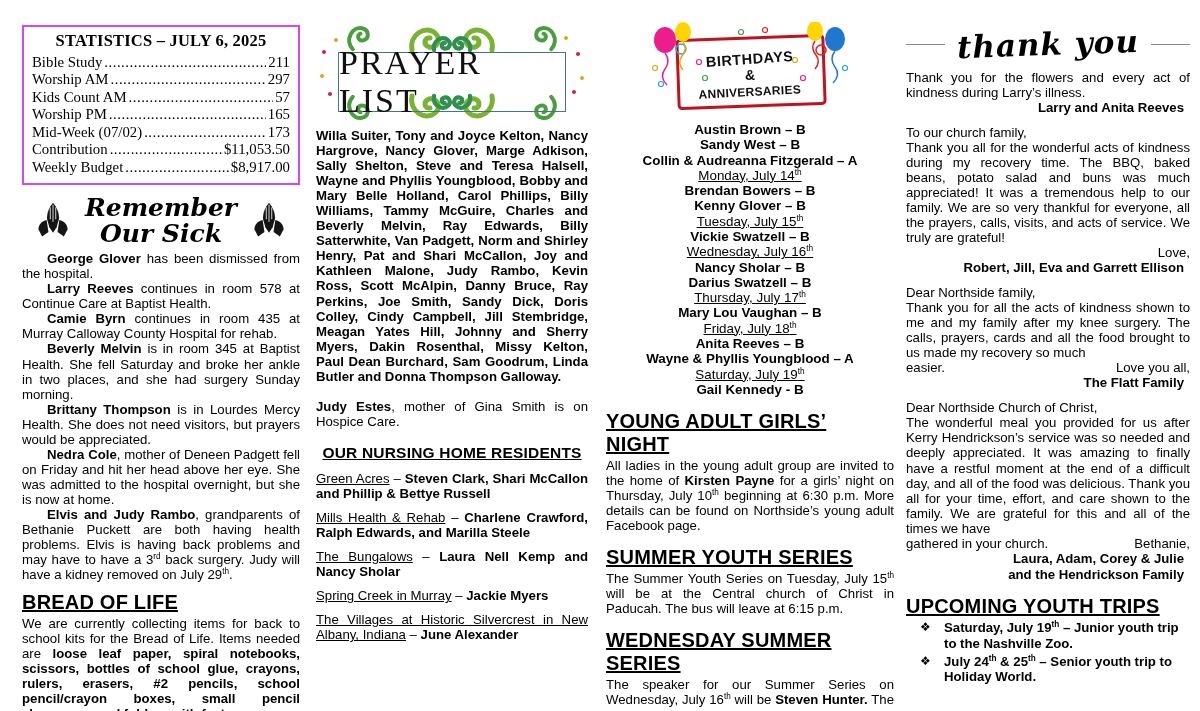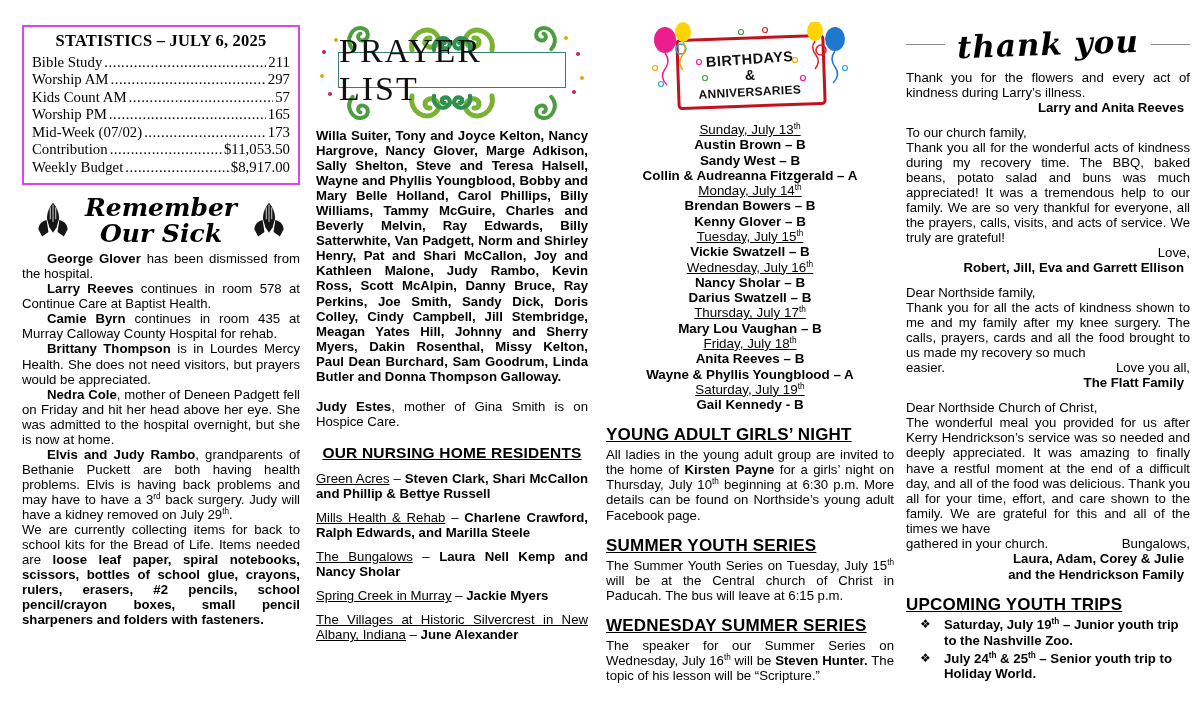--- a/index.html
+++ b/index.html
@@ -24,25 +24,25 @@
   .dots{flex:1;overflow:hidden;white-space:nowrap;margin:0 2px;}
   .dots::after{content:"....................................................................................";letter-spacing:0.5px;}
 
   
   .sick-head{display:flex;align-items:center;justify-content:center;gap:12px;margin:10px 0 5px 0;}
   .script{font-family:"DejaVu Serif",serif;font-style:italic;font-weight:bold;}
   .sick-title{text-align:center;font-size:25px;line-height:1.02;}
   .hands svg{display:block;}
   .flip{transform:scaleX(-1);}
   .indent{text-indent:25px;}
-  .h-left{font-size:17px;font-weight:bold;text-decoration:underline;margin:9px 0 2px 0;letter-spacing:0.2px;}
+  .h-left{font-size:20px;font-weight:bold;text-decoration:underline;margin:9px 0 2px 0;letter-spacing:0.2px;}
 
   
   .plist-head{position:relative;height:98px;margin-bottom:6px;}
-  .plist-box{position:absolute;left:22px;right:22px;top:28px;height:36px;
+  .plist-box{position:absolute;left:22px;right:22px;top:28px;height:60px;
              border:1.5px solid #3f7d74;display:flex;align-items:center;justify-content:center;
              font-family:"Liberation Serif",serif;font-size:34px;letter-spacing:2px;color:#111;background:transparent;}
   .names{font-weight:bold;}
   .estes{margin-top:15px;}
   .h-center{font-size:15.5px;font-weight:bold;text-decoration:underline;text-align:center;margin:15px 0 4px 0;letter-spacing:0.2px;}
   .nentry{margin-top:9px;}
 
   
   .banner-wrap{width:210px;margin:0 auto 4px auto;}
   .bdate,.bname{font-size:13.4px;line-height:1.14;text-align:center;}
@@ -137,25 +137,27 @@
             <path d="M19 6 L19 19 M22 3 L22 22 M25 6 L25 19"></path>
           </g>
         </svg>
       </span>
     </div>
 
     <div>
         <p class="para indent"><span class="b">George Glover</span><span> has been dismissed from the hospital.</span></p>
         <p class="para indent"><span class="b">Larry Reeves</span><span> continues in room 578 at Continue Care at Baptist Health.</span></p>
         <p class="para indent"><span class="b">Camie Byrn</span><span> continues in room 435 at Murray Calloway County Hospital for rehab.</span></p>
+        <p class="para indent"><span class="b">Beverly Melvin</span><span> is in room 345 at Baptist Health. She fell Saturday and broke her ankle in two places, and she had surgery Sunday morning.</span></p>
         <p class="para indent"><span class="b">Brittany Thompson</span><span> is in Lourdes Mercy Health. She does not need visitors, but prayers would be appreciated.</span></p>
         <p class="para indent"><span class="b">Nedra Cole</span><span>, mother of Deneen Padgett fell on Friday and hit her head above her eye. She was admitted to the hospital overnight, but she is now at home.</span></p>
         <p class="para indent"><span class="b">Elvis and Judy Rambo</span><span>, grandparents of Bethanie Puckett are both having health problems. Elvis is having back problems and may have to have a 3</span><sup>rd</sup><span> back surgery. Judy will have a kidney removed on July 29</span><sup>th</sup><span>.</span></p>
       </div>
 
+    <h3 class="h-left">BREAD OF LIFE</h3>
     <p class="para"><span>We are currently collecting items for back to school kits for the Bread of Life. Items needed are </span><span class="b">loose leaf paper, spiral notebooks, scissors, bottles of school glue, crayons, rulers, erasers, #2 pencils, school pencil/crayon boxes, small pencil sharpeners and folders with fasteners.</span></p>
   </section>
 
   <section id="col2" class="col">
     <div class="plist-head">
       <svg width="272" height="98" viewBox="0 0 272 98">
         <defs>
           <path id="curl" d="M0 22 C-3 6 14 -3 23 5 C30 11 25 21 17 19 C11 17 12 9 18 10" fill="none" stroke-linecap="round"></path>
         </defs>
         <g>
@@ -230,21 +232,20 @@
           <circle cx="150" cy="38" r="2.5" fill="none" stroke="#e3a80e" stroke-width="1.2"></circle>
           <circle cx="158" cy="56" r="2.5" fill="none" stroke="#ec1e8e" stroke-width="1.2"></circle>
           <circle cx="200" cy="46" r="2.5" fill="none" stroke="#2aa4d9" stroke-width="1.2"></circle>
           <circle cx="96" cy="10" r="2.5" fill="none" stroke="#44a044" stroke-width="1.2"></circle>
           <circle cx="120" cy="8" r="2.5" fill="none" stroke="#e02020" stroke-width="1.2"></circle>
         </g>
       </svg>
     </div>
 
     <div>
-        <div class="bdate"><span class="u">Sunday, July 13<sup>th</sup></span></div>
         <div class="bname">Austin Brown – B</div>
         <div class="bname">Sandy West – B</div>
         <div class="bname">Collin &amp; Audreanna Fitzgerald – A</div>
         <div class="bdate"><span class="u">Monday, July 14<sup>th</sup></span></div>
         <div class="bname">Brendan Bowers – B</div>
         <div class="bname">Kenny Glover – B</div>
         <div class="bdate"><span class="u">Tuesday, July 15<sup>th</sup></span></div>
         <div class="bname">Vickie Swatzell – B</div>
         <div class="bdate"><span class="u">Wednesday, July 16<sup>th</sup></span></div>
         <div class="bname">Nancy Sholar – B</div>
@@ -302,21 +303,21 @@
             <span>easier.</span>
             <span>Love you all,</span>
           </div>
           <p class="sig">The Flatt Family</p>
         </div>
         <div class="note">
           <p class="para">Dear Northside Church of Christ,</p>
           <p class="para"><span>The wonderful meal you provided for us after Kerry Hendrickson’s service was so needed and deeply appreciated. It was amazing to finally have a restful moment at the end of a difficult day, and all of the food was delicious. Thank you all for your time, effort, and care shown to the family. We are grateful for this and all of the times we have</span></p>
           <div class="closerow">
             <span>gathered in your church.</span>
-            <span>Bungalows,</span>
+            <span>Bethanie,</span>
           </div>
           <p class="sig">Laura, Adam, Corey &amp; Julie</p>
           <p class="sig">and the Hendrickson Family</p>
         </div>
       </div>
 
     <div class="sect">
       <h3 class="h-left">UPCOMING YOUTH TRIPS</h3>
       <div class="trips-list">
           <div class="trip">

